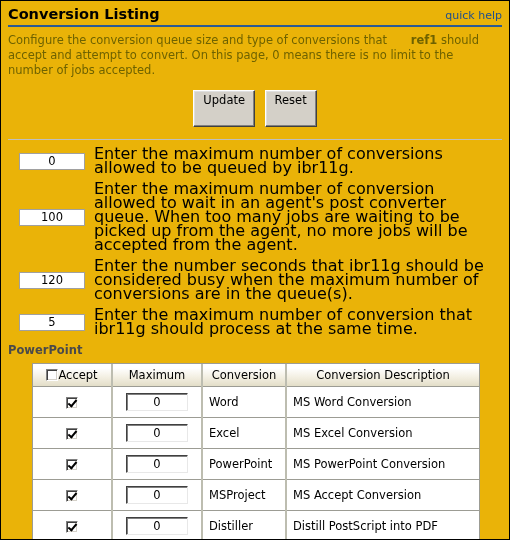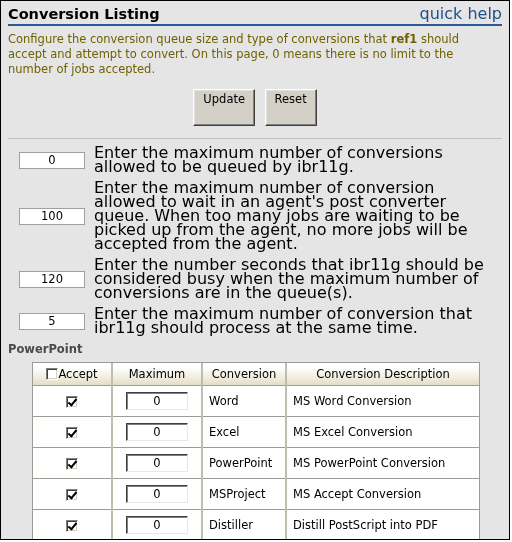--- a/index.html
+++ b/index.html
@@ -14,21 +14,21 @@
     font-family: "DejaVu Sans", "Liberation Sans", sans-serif;
     font-size: 11px;
     color: #000000;
   }
   .page-frame {
     position: absolute;
     left: 0; top: 0;
     width: 510px;
     height: 540px;
     border: 1px solid #000000;
-    background: #e5e5e5;
+    background: #eab308;
     overflow: hidden;
     box-sizing: border-box;
   }
   .inner {
     padding: 0 7px;
   }
 
   
   .title-row {
     display: flex;
@@ -37,41 +37,41 @@
     padding-top: 5px;
   }
   .page-title {
     font-size: 14.5px;
     font-weight: bold;
     color: #000000;
     letter-spacing: 0px;
     line-height: 16px;
   }
   .quick-help {
-    font-size: 16px;
+    font-size: 11px;
     color: #1F4E8C;
     text-decoration: none;
     cursor: pointer;
     line-height: 14px;
   }
   .title-rule {
     height: 2px;
     background: #2B5A94;
     margin-top: 2px;
   }
 
   
   .intro {
     color: #6E6200;
     font-size: 11.5px;
     line-height: 15px;
     margin-top: 6px;
     padding-right: 6px;
   }
-  .intro b { color: #6E6200; font-weight: bold; }
+  .intro b { color: #6E6200; font-weight: bold; margin-left: 20px; }
 
   
   .button-row {
     text-align: center;
     margin-top: 12px;
   }
   .btn {
     display: inline-block;
     font-family: "DejaVu Sans", "Liberation Sans", sans-serif;
     font-size: 11.5px;

